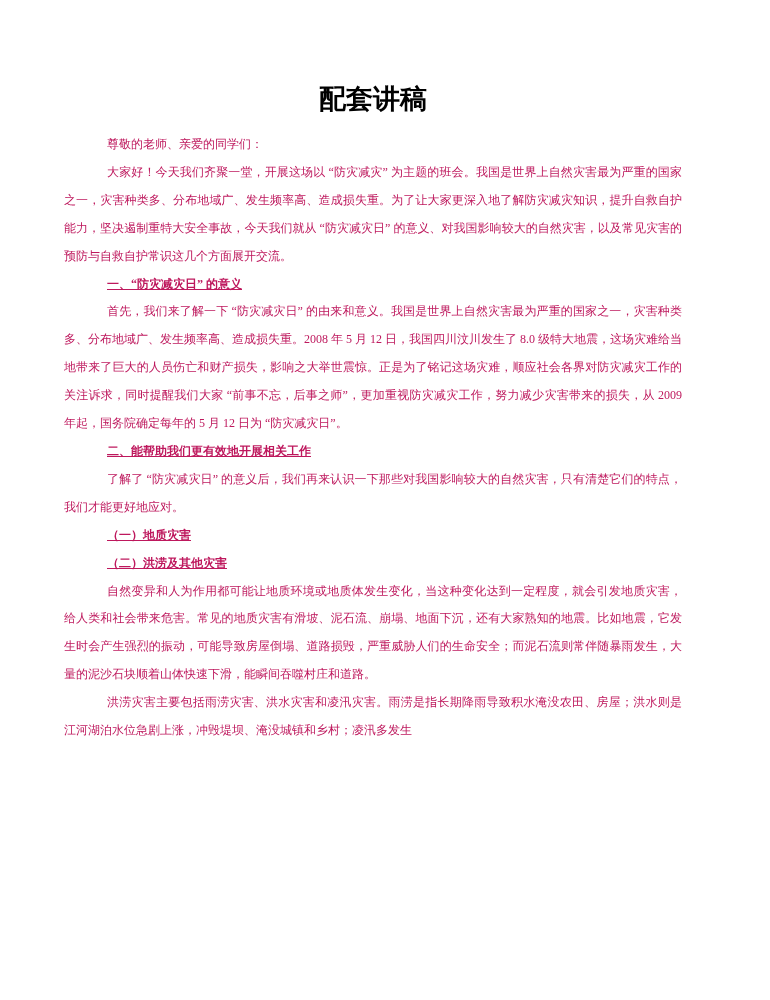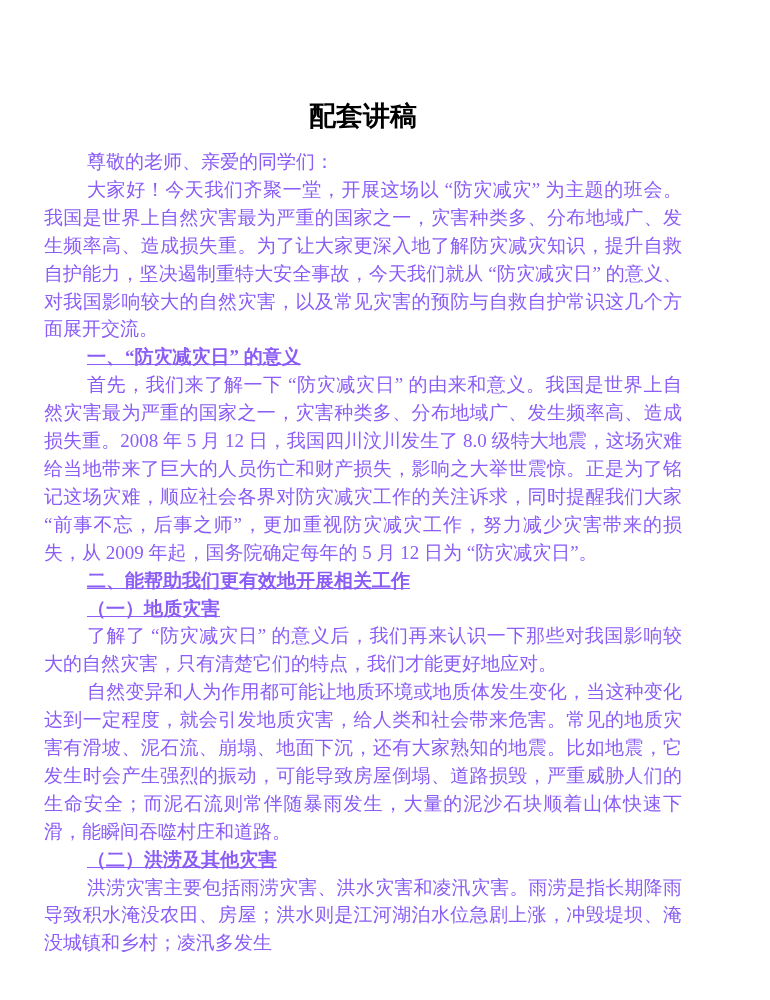--- a/index.html
+++ b/index.html
@@ -11,38 +11,37 @@
   .page {
     position: relative;
     width: 770px;
     height: 1000px;
     background: #ffffff;
     overflow: hidden;
     color: #000000;
     font-family: "Liberation Serif", "DejaVu Serif", serif;
   }
   .content {
-    padding: 82px 88px 0 44px;
-    margin-top: 17px;
+    padding: 82px 88px 0 64px;
   }
   .doc-title {
     font-size: 27px;
     line-height: 34px;
     font-weight: bold;
     text-align: center;
     margin: 0 0 15px 0;
     color: #000000;
   }
   .para {
-    font-size: 19px;
+    font-size: 12px;
     line-height: 27.9px;
     margin: 0;
     text-align: justify;
     text-indent: 43px;
-    color: #8b5cf6;
+    color: #be185d;
     word-break: normal;
   }
   .heading {
     font-weight: bold;
     text-decoration: underline;
   }
 </style>
 </head>
 <body>
 
@@ -54,23 +53,23 @@
 
     <p class="para">大家好！今天我们齐聚一堂，开展这场以 “防灾减灾” 为主题的班会。我国是世界上自然灾害最为严重的国家之一，灾害种类多、分布地域广、发生频率高、造成损失重。为了让大家更深入地了解防灾减灾知识，提升自救自护能力，坚决遏制重特大安全事故，今天我们就从 “防灾减灾日” 的意义、对我国影响较大的自然灾害，以及常见灾害的预防与自救自护常识这几个方面展开交流。</p>
 
     <p class="para heading">一、“防灾减灾日” 的意义</p>
 
     <p class="para">首先，我们来了解一下 “防灾减灾日” 的由来和意义。我国是世界上自然灾害最为严重的国家之一，灾害种类多、分布地域广、发生频率高、造成损失重。2008 年 5 月 12 日，我国四川汶川发生了 8.0 级特大地震，这场灾难给当地带来了巨大的人员伤亡和财产损失，影响之大举世震惊。正是为了铭记这场灾难，顺应社会各界对防灾减灾工作的关注诉求，同时提醒我们大家 “前事不忘，后事之师”，更加重视防灾减灾工作，努力减少灾害带来的损失，从 2009 年起，国务院确定每年的 5 月 12 日为 “防灾减灾日”。</p>
 
 
     <p class="para heading">二、能帮助我们更有效地开展相关工作</p>
 
+    <p class="para">了解了 “防灾减灾日” 的意义后，我们再来认识一下那些对我国影响较大的自然灾害，只有清楚它们的特点，我们才能更好地应对。</p>
+
     <p class="para heading">（一）地质灾害</p>
 
-    <p class="para">了解了 “防灾减灾日” 的意义后，我们再来认识一下那些对我国影响较大的自然灾害，只有清楚它们的特点，我们才能更好地应对。</p>
+    <p class="para heading">（二）洪涝及其他灾害</p>
 
     <p class="para">自然变异和人为作用都可能让地质环境或地质体发生变化，当这种变化达到一定程度，就会引发地质灾害，给人类和社会带来危害。常见的地质灾害有滑坡、泥石流、崩塌、地面下沉，还有大家熟知的地震。比如地震，它发生时会产生强烈的振动，可能导致房屋倒塌、道路损毁，严重威胁人们的生命安全；而泥石流则常伴随暴雨发生，大量的泥沙石块顺着山体快速下滑，能瞬间吞噬村庄和道路。</p>
-
-    <p class="para heading">（二）洪涝及其他灾害</p>
 
     <p class="para">洪涝灾害主要包括雨涝灾害、洪水灾害和凌汛灾害。雨涝是指长期降雨导致积水淹没农田、房屋；洪水则是江河湖泊水位急剧上涨，冲毁堤坝、淹没城镇和乡村；凌汛多发生</p>
   </div>
 </div>
 
 </body></html>

